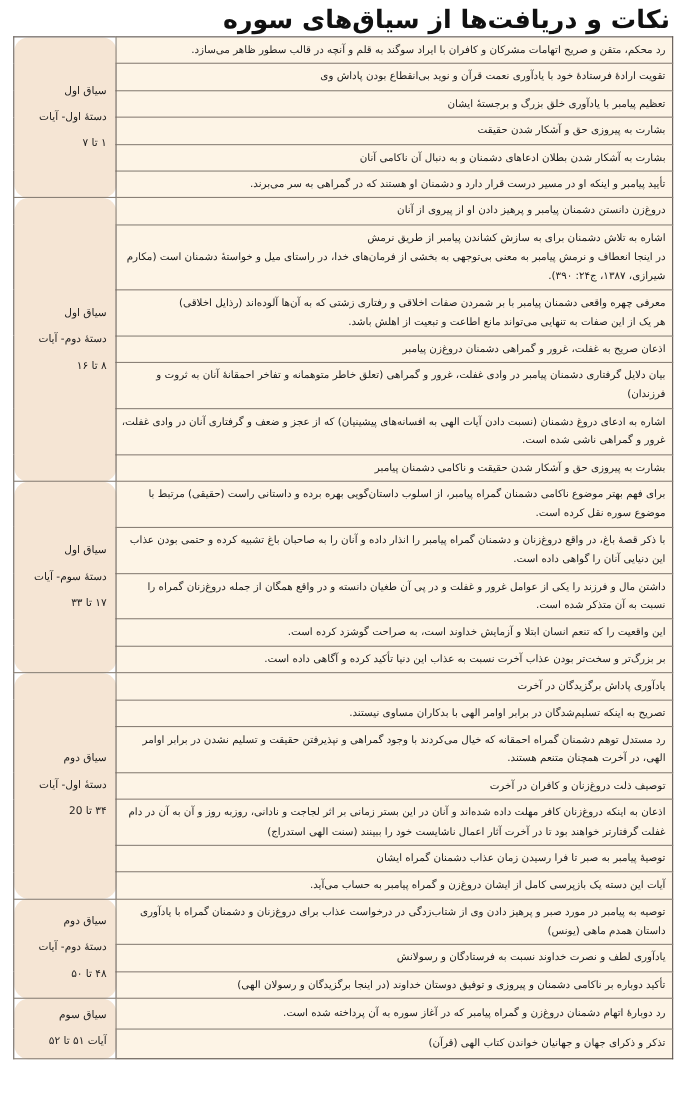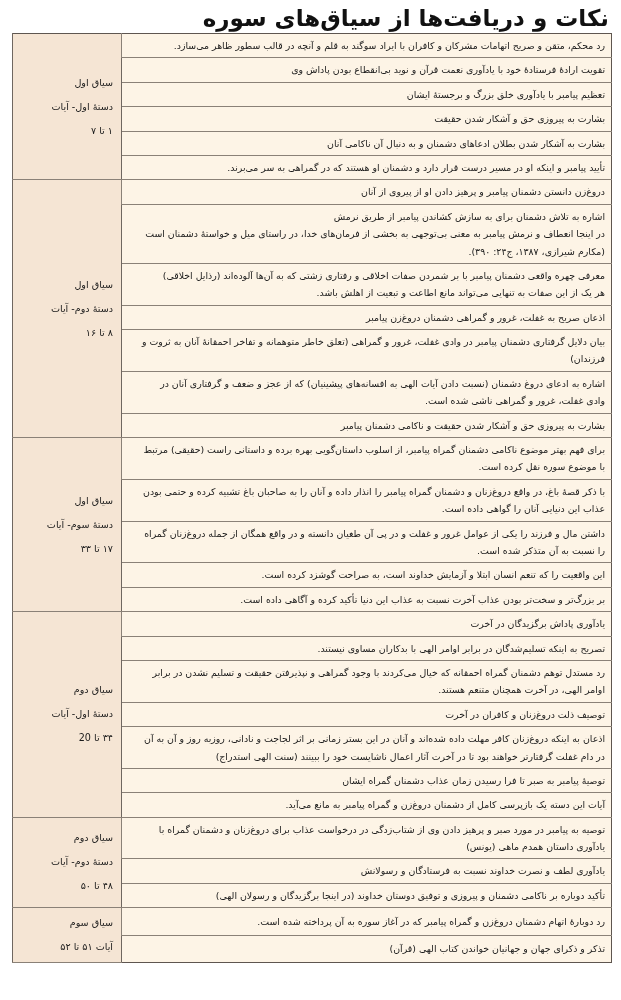--- a/index.html
+++ b/index.html
@@ -14,29 +14,30 @@
     line-height: 28px; letter-spacing: -0.3px;
   }
   table.main {
     position: absolute; top: 33px; left: 12px;
     width: 600px; border-collapse: collapse; direction: rtl;
     table-layout: fixed;
   }
   table.main td {
     border: 1px solid #8a8177;
     font-size: 9.4px; color: #1a1a1a;
-    padding: 3px 6px 3px 20px; line-height: 1.85;
+    padding: 3px 6px 3px 4px; line-height: 1.85;
     vertical-align: middle; text-align: right;
     background: #fdf4e6;
   }
   td.group-cell {
     width: 80px; background: #f5e5d4 !important;
     text-align: right; padding-right: 8px !important;
     border-left: 1px solid #6f6760 !important;
     border-right: 1px solid #6f6760 !important;
+    border-radius: 13px;
   }
   td.group-cell .gl { display: block; line-height: 2.5; font-size: 9.6px; }
   tr.grp-start td { border-top: 1.5px solid #5e5650; }
   tr.last td { border-bottom: 1.5px solid #5e5650; }
   td.cr { border-right: 1.5px solid #5e5650 !important; }
 </style>
 </head>
 <body>
 
 <div class="title">نکات و دریافت‌ها از سیاق‌های سوره</div>
@@ -180,21 +181,21 @@
           <div>اذعان به اینکه دروغ‌زنان کافر مهلت داده شده‌اند و آنان در این بستر زمانی بر اثر لجاجت و نادانی، روزبه روز و آن به آن در دام غفلت گرفتارتر خواهند بود تا در آخرت آثار اعمال ناشایست خود را ببینند (سنت الهی استدراج)</div>
         </td>
       </tr>
       <tr>
         <td class="cr">
           <div>توصیهٔ پیامبر به صبر تا فرا رسیدن زمان عذاب دشمنان گمراه ایشان</div>
         </td>
       </tr>
       <tr>
         <td class="cr">
-          <div>آیات این دسته یک بازپرسی کامل از دشمنان دروغ‌زن و گمراه پیامبر به مانع می‌آید.</div>
+          <div>آیات این دسته یک بازپرسی کامل از ایشان دروغ‌زن و گمراه پیامبر به حساب می‌آید.</div>
         </td>
       </tr>
       <tr class="grp-start">
         <td class="cr">
           <div>توصیه به پیامبر در مورد صبر و پرهیز دادن وی از شتاب‌زدگی در درخواست عذاب برای دروغ‌زنان و دشمنان گمراه با یادآوری داستان همدم ماهی (یونس)</div>
         </td>
         <td class="group-cell" rowspan="3">
           <span class="gl">سیاق دوم</span>
           <span class="gl">دستهٔ دوم- آیات</span>
           <span class="gl">۴۸ تا ۵۰</span>

